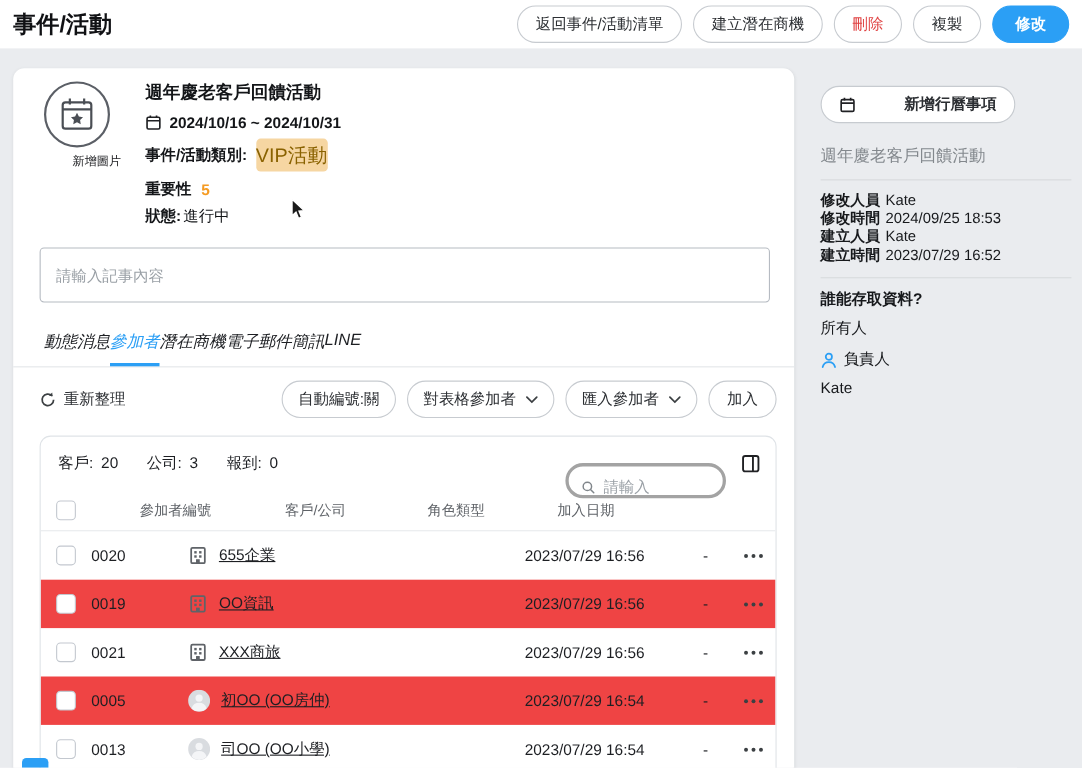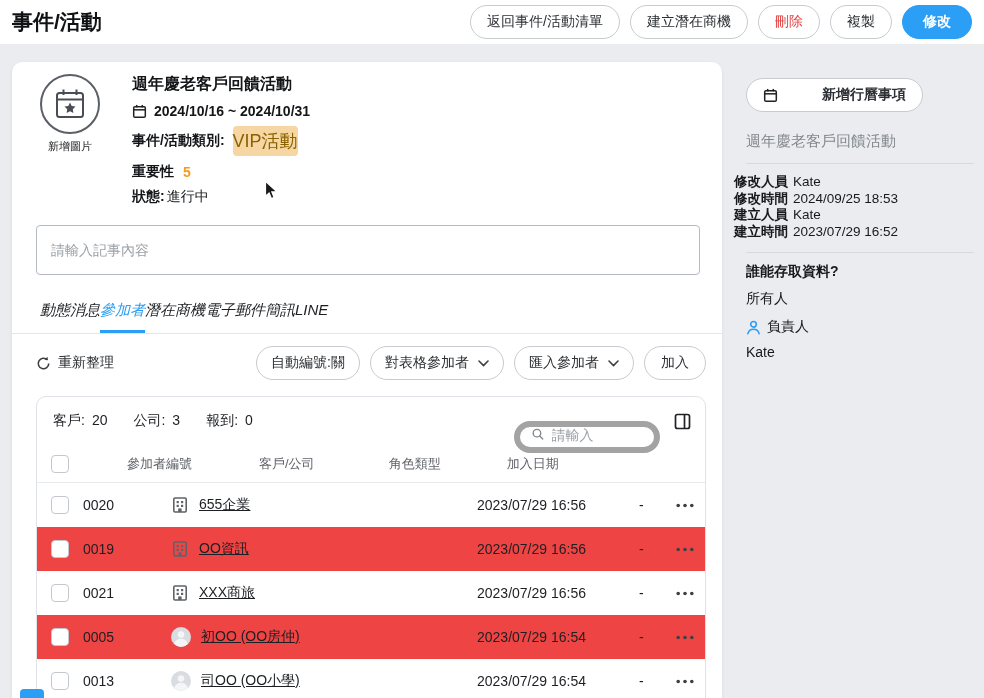--- a/index.html
+++ b/index.html
@@ -29,21 +29,21 @@
   .btn-primary {
     background: var(--accent, #2b9ff5); border-color: var(--accent, #2b9ff5);
     color: #fff; font-weight: 700; padding: 0 20px;
   }
   
   .card {
     position: absolute; left: 12px; top: 62px; width: 710px; height: 800px;
     background: #fff; border-radius: 10px; box-shadow: 0 1px 3px rgba(60,64,67,.10);
   }
   .card-top { display: flex; padding: 8px 22px 0 18px; }
-  .avatar-wrap { width: 80px; text-align: center; padding-top: 4px; }
+  .avatar-wrap { width: 80px; text-align: right; padding-top: 4px; }
   .avatar {
     width: 60px; height: 60px; border: 2px solid #5b5f66; border-radius: 50%;
     margin: 0 auto; display: flex; align-items: center; justify-content: center;
     background: #fff; cursor: pointer;
   }
   .avatar-label { font-size: 11px; color: #202124; margin-top: 5px; }
   .event-info { margin-left: 22px; padding-top: 2px; }
   .event-title { font-size: 16px; font-weight: 700; margin: 2px 0 8px; color: #141619; }
   .info-row { display: flex; align-items: center; font-size: 14px; font-weight: 700; margin-bottom: 7px; color: #141619; }
   .info-row .icn { margin-right: 7px; display: inline-flex; }
@@ -71,22 +71,22 @@
     height: 34px; border: 1px solid #c7cbd0; border-radius: 18px; background: #fff;
     font-size: 14px; color: #2c2f33; display: inline-flex; align-items: center;
     padding: 0 14px; gap: 9px; cursor: pointer; font-family: inherit; white-space: nowrap;
   }
   
   .panel { margin: 4px 16px 0 24px; border: 1px solid #dfe3e7; border-radius: 10px; background: #fff; overflow: hidden; }
   .panel-head { display: flex; align-items: center; height: 48px; padding: 0 14px 0 16px; }
   .stats { display: flex; gap: 26px; }
   .stat { display: flex; gap: 7px; font-size: 14px; color: #1d1f23; }
   .search-box {
-    margin-left: auto; display: flex; align-items: flex-start; gap: 8px;
-    border: 6px solid #a3a3a3; border-radius: 17px; height: 32px; padding: 0 12px; width: 146px; margin-top: 32px;
+    margin-left: auto; display: flex; align-items: flex-end; gap: 8px;
+    border: 3px solid #a3a3a3; border-radius: 17px; height: 32px; padding: 0 12px; width: 146px; margin-top: 32px;
   }
   .search-box input { border: none; outline: none; width: 100%; font-size: 14px; font-family: inherit; color: #333; background: transparent; }
   .panel-icon-btn { margin-left: 14px; display: inline-flex; cursor: pointer; }
   .thead, .trow { display: grid; grid-template-columns: 46px 88px 1fr 74px 158px 60px 40px; align-items: center; }
   .thead { height: 38px; font-size: 13px; color: #5f6368; border-bottom: 1px solid #e8eaed; gap: 44px; }
   .trow { height: 44px; font-size: 14px; color: #1d1f23; }
   .trow.alt { background: #ef4444; }
   .cell { overflow: visible; white-space: nowrap; }
   .c-check { display: flex; justify-content: center; }
   .checkbox { width: 18px; height: 18px; border: 1.5px solid #c3c8cf; border-radius: 4px; background: #fff; display: inline-block; cursor: pointer; }
@@ -95,21 +95,21 @@
   .c-role { padding-left: 30px; }
   .c-join { padding-left: 30px; }
   .c-checkin { padding-left: 34px; }
   .c-more { display: flex; justify-content: center; }
   .more { cursor: pointer; display: inline-flex; padding: 4px; }
   
   .sidebar { position: absolute; left: 734px; top: 78px; width: 240px; }
   .cal-btn { margin-left: 12px; font-weight: 700; gap: 44px; }
   .sb-title { color: #83888d; font-size: 15px; margin: 20px 0 0 12px; }
   .sb-divider { border-bottom: 1px solid #d7dadd; margin: 12px 0 10px 12px; }
-  .sb-meta { }
+  .sb-meta { margin-left: 12px; }
   .meta-line { font-size: 13.5px; line-height: 16.5px; color: #17191c; }
   .meta-label { font-weight: 700; margin-right: 5px; }
   .sb-access-label { margin: 2px 0 0 12px; font-size: 14px; font-weight: 700; color: #17191c; }
   .sb-access-value { margin: 9px 0 0 12px; font-size: 14px; color: #17191c; }
   .sb-owner { margin: 10px 0 0 12px; font-size: 14px; display: flex; align-items: center; gap: 6px; color: #17191c; }
   .sb-owner-name { margin: 8px 0 0 12px; font-size: 14px; color: #17191c; }
   
   .cursor { position: absolute; left: 264px; top: 180px; z-index: 20; pointer-events: none; }
   .fab-sliver {
     position: absolute; left: 20px; bottom: 0; width: 24px; height: 9px;

